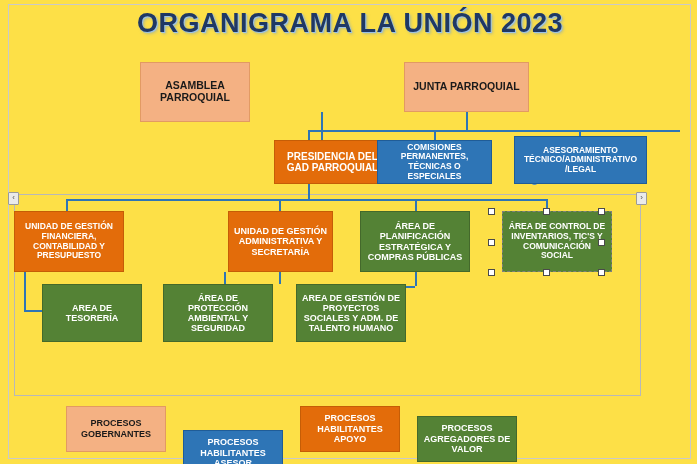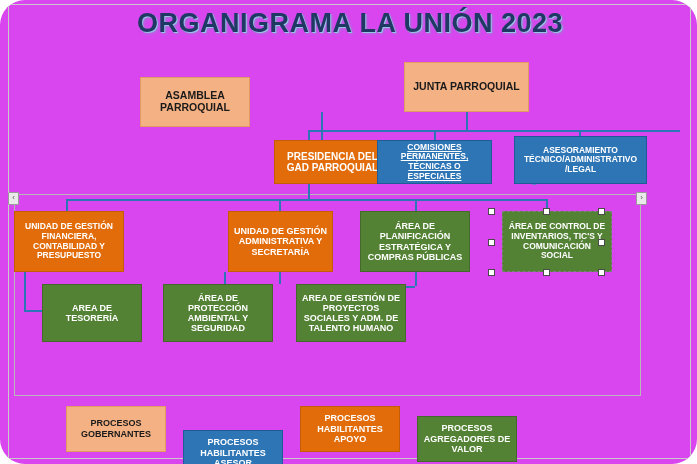--- a/index.html
+++ b/index.html
@@ -7,23 +7,22 @@
     padding: 0;
     background: #ffffff;
   }
   body {
     font-family: "Liberation Sans", sans-serif;
   }
   #canvas {
     position: relative;
     width: 697px;
     height: 464px;
-    background: #d946ef;
+    background: #fde047;
     overflow: hidden;
-    border-radius: 25px;
   }
   
   .frame {
     position: absolute;
     border: 1px solid #c9c9c9;
   }
   .frame-outer {
     left: 8px;
     top: 4px;
     width: 681px;
@@ -171,28 +170,28 @@
   <div class="connector conn-v" style="left:224px; top:272px; height:38px;"></div>
   <div class="connector conn-h" style="left:224px; top:310px; width:18px;"></div>
 
   <div class="connector conn-v" style="left:279px; top:272px; height:12px;"></div>
 
   <div class="connector conn-v" style="left:415px; top:272px; height:14px;"></div>
   <div class="connector conn-h" style="left:360px; top:286px; width:55px;"></div>
 
   <div class="nub" style="left:530px; top:176px;"></div>
 
-  <div class="box peach" style="left:140px; top:62px; width:110px; height:50px; font-size:10.5px;margin-top:15px;">ASAMBLEA PARROQUIAL</div>
+  <div class="box peach" style="left:140px; top:62px; width:110px; height:60px; font-size:10.5px;">ASAMBLEA PARROQUIAL</div>
 
 
   <div class="box peach" style="left:404px; top:62px; width:125px; height:50px; font-size:10.5px;">JUNTA PARROQUIAL</div>
 
   <div class="box orange" style="left:250px; top:140px; width:117px; height:44px; font-size:10px;margin-left:24px;">PRESIDENCIA DEL GAD PARROQUIAL</div>
 
-  <div class="box blue" style="left:377px; top:140px; width:115px; height:44px; font-size:8.5px;text-decoration:underline;">COMISIONES PERMANENTES, TÉCNICAS O ESPECIALES</div>
+  <div class="box blue" style="left:377px; top:140px; width:115px; height:44px; font-size:8.5px;">COMISIONES PERMANENTES, TÉCNICAS O ESPECIALES</div>
 
   <div class="box blue" style="left:514px; top:136px; width:133px; height:48px; font-size:8.5px;">ASESORAMIENTO TÉCNICO/ADMINISTRATIVO /LEGAL</div>
 
   <div class="box orange" style="left:14px; top:211px; width:110px; height:61px; font-size:8.5px;">UNIDAD DE GESTIÓN FINANCIERA, CONTABILIDAD Y PRESUPUESTO</div>
 
   <div class="box orange" style="left:228px; top:211px; width:105px; height:61px; font-size:9px;">UNIDAD DE GESTIÓN ADMINISTRATIVA Y SECRETARÍA</div>
 
   <div class="box green" style="left:360px; top:211px; width:110px; height:61px; font-size:9px;">ÁREA DE PLANIFICACIÓN ESTRATÉGICA Y COMPRAS PÚBLICAS</div>
 
   <div class="box green dashed-sel" style="left:502px; top:211px; width:110px; height:61px; font-size:8.5px;">ÁREA DE CONTROL DE INVENTARIOS, TIC'S Y COMUNICACIÓN SOCIAL</div>

